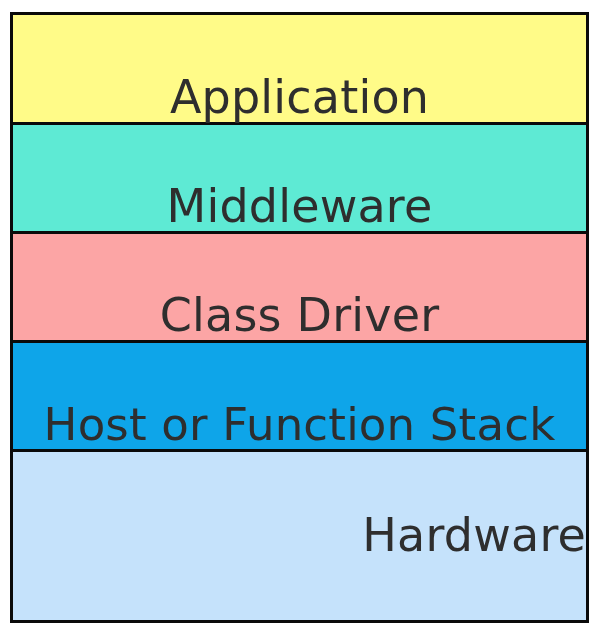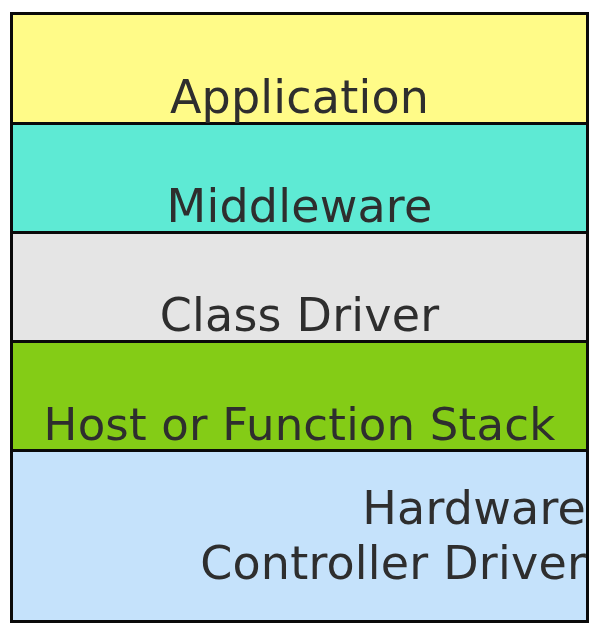--- a/index.html
+++ b/index.html
@@ -51,26 +51,26 @@
     background: #fffb88;
     height: 110px;
   }
 
   .layer-middleware {
     background: #5eead4;
     height: 109px;
   }
 
   .layer-class-driver {
-    background: #e5e5e5;
+    background: #fca5a5;
     height: 109px;
   }
 
   .layer-host-stack {
-    background: #84cc16;
+    background: #0ea5e9;
     height: 109px;
     font-size: 45px;
   }
 
   .layer-hardware-controller-driver {
     background: #c5e2fb;
     flex: 1 1 auto;
     flex-direction: column;
     line-height: 1.2;
   }
@@ -101,16 +101,15 @@
   <div class="layer layer-class-driver">
     <span class="layer-label">Class Driver</span>
   </div>
 
   <div class="layer layer-host-stack">
     <span class="layer-label">Host or Function Stack</span>
   </div>
 
   <div class="layer layer-hardware-controller-driver">
     <span class="layer-label">Hardware</span>
-    <span class="layer-label-secondary">Controller Driver</span>
   </div>
 
 </div>
 
 </body></html>

